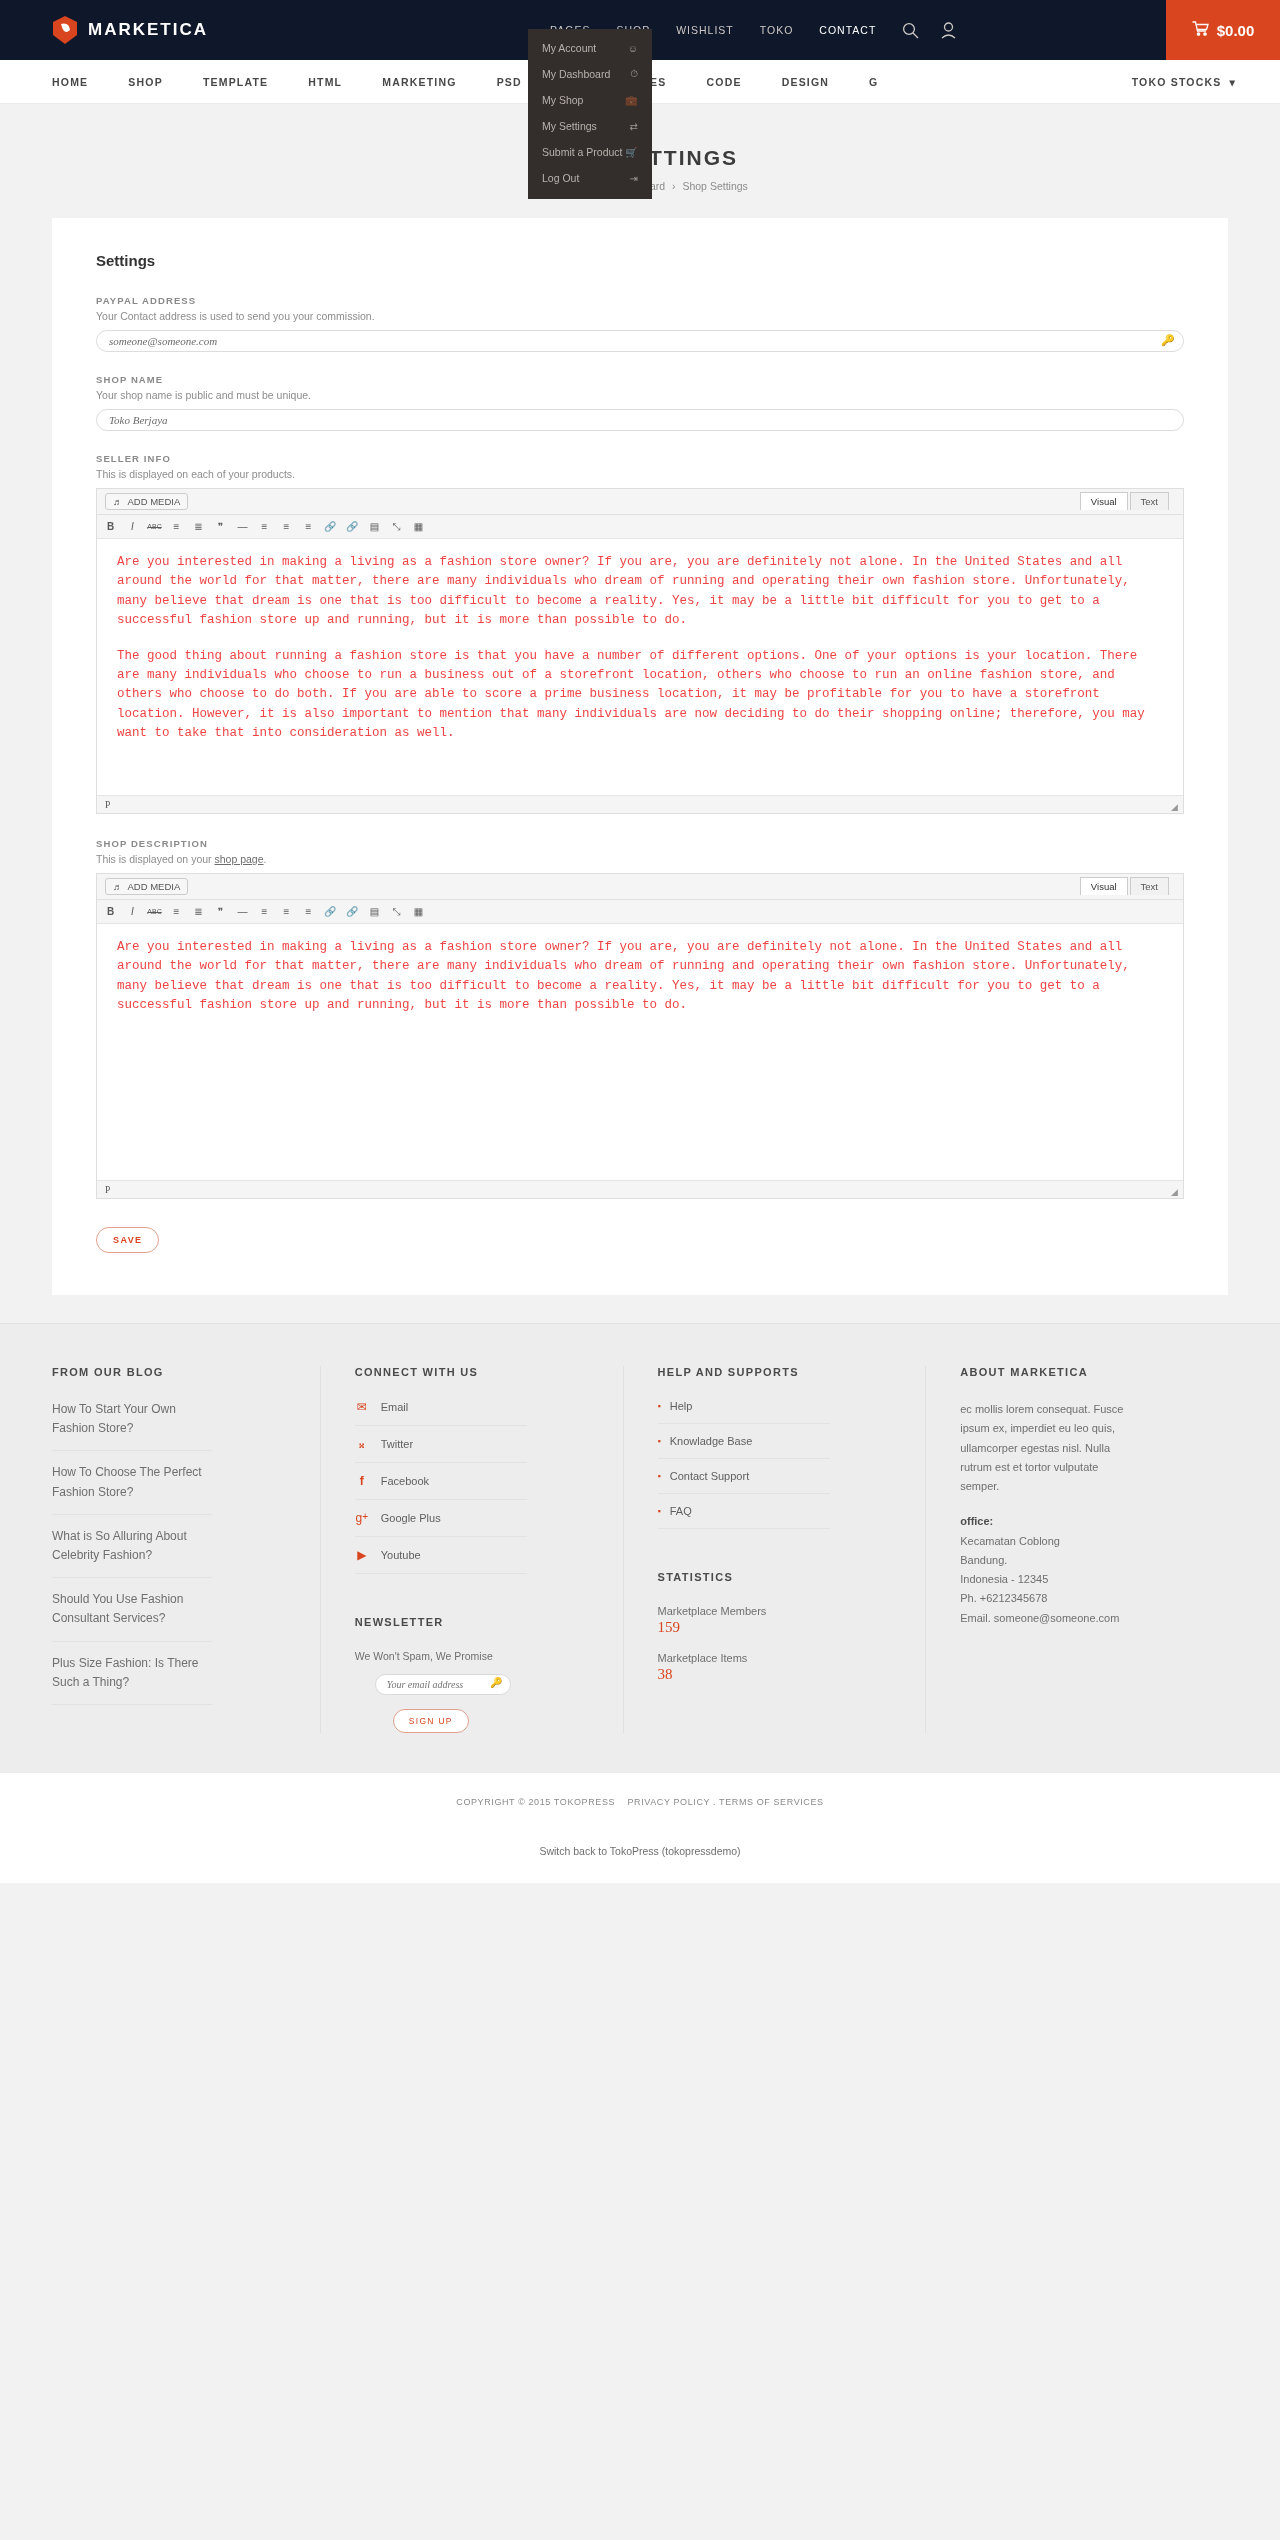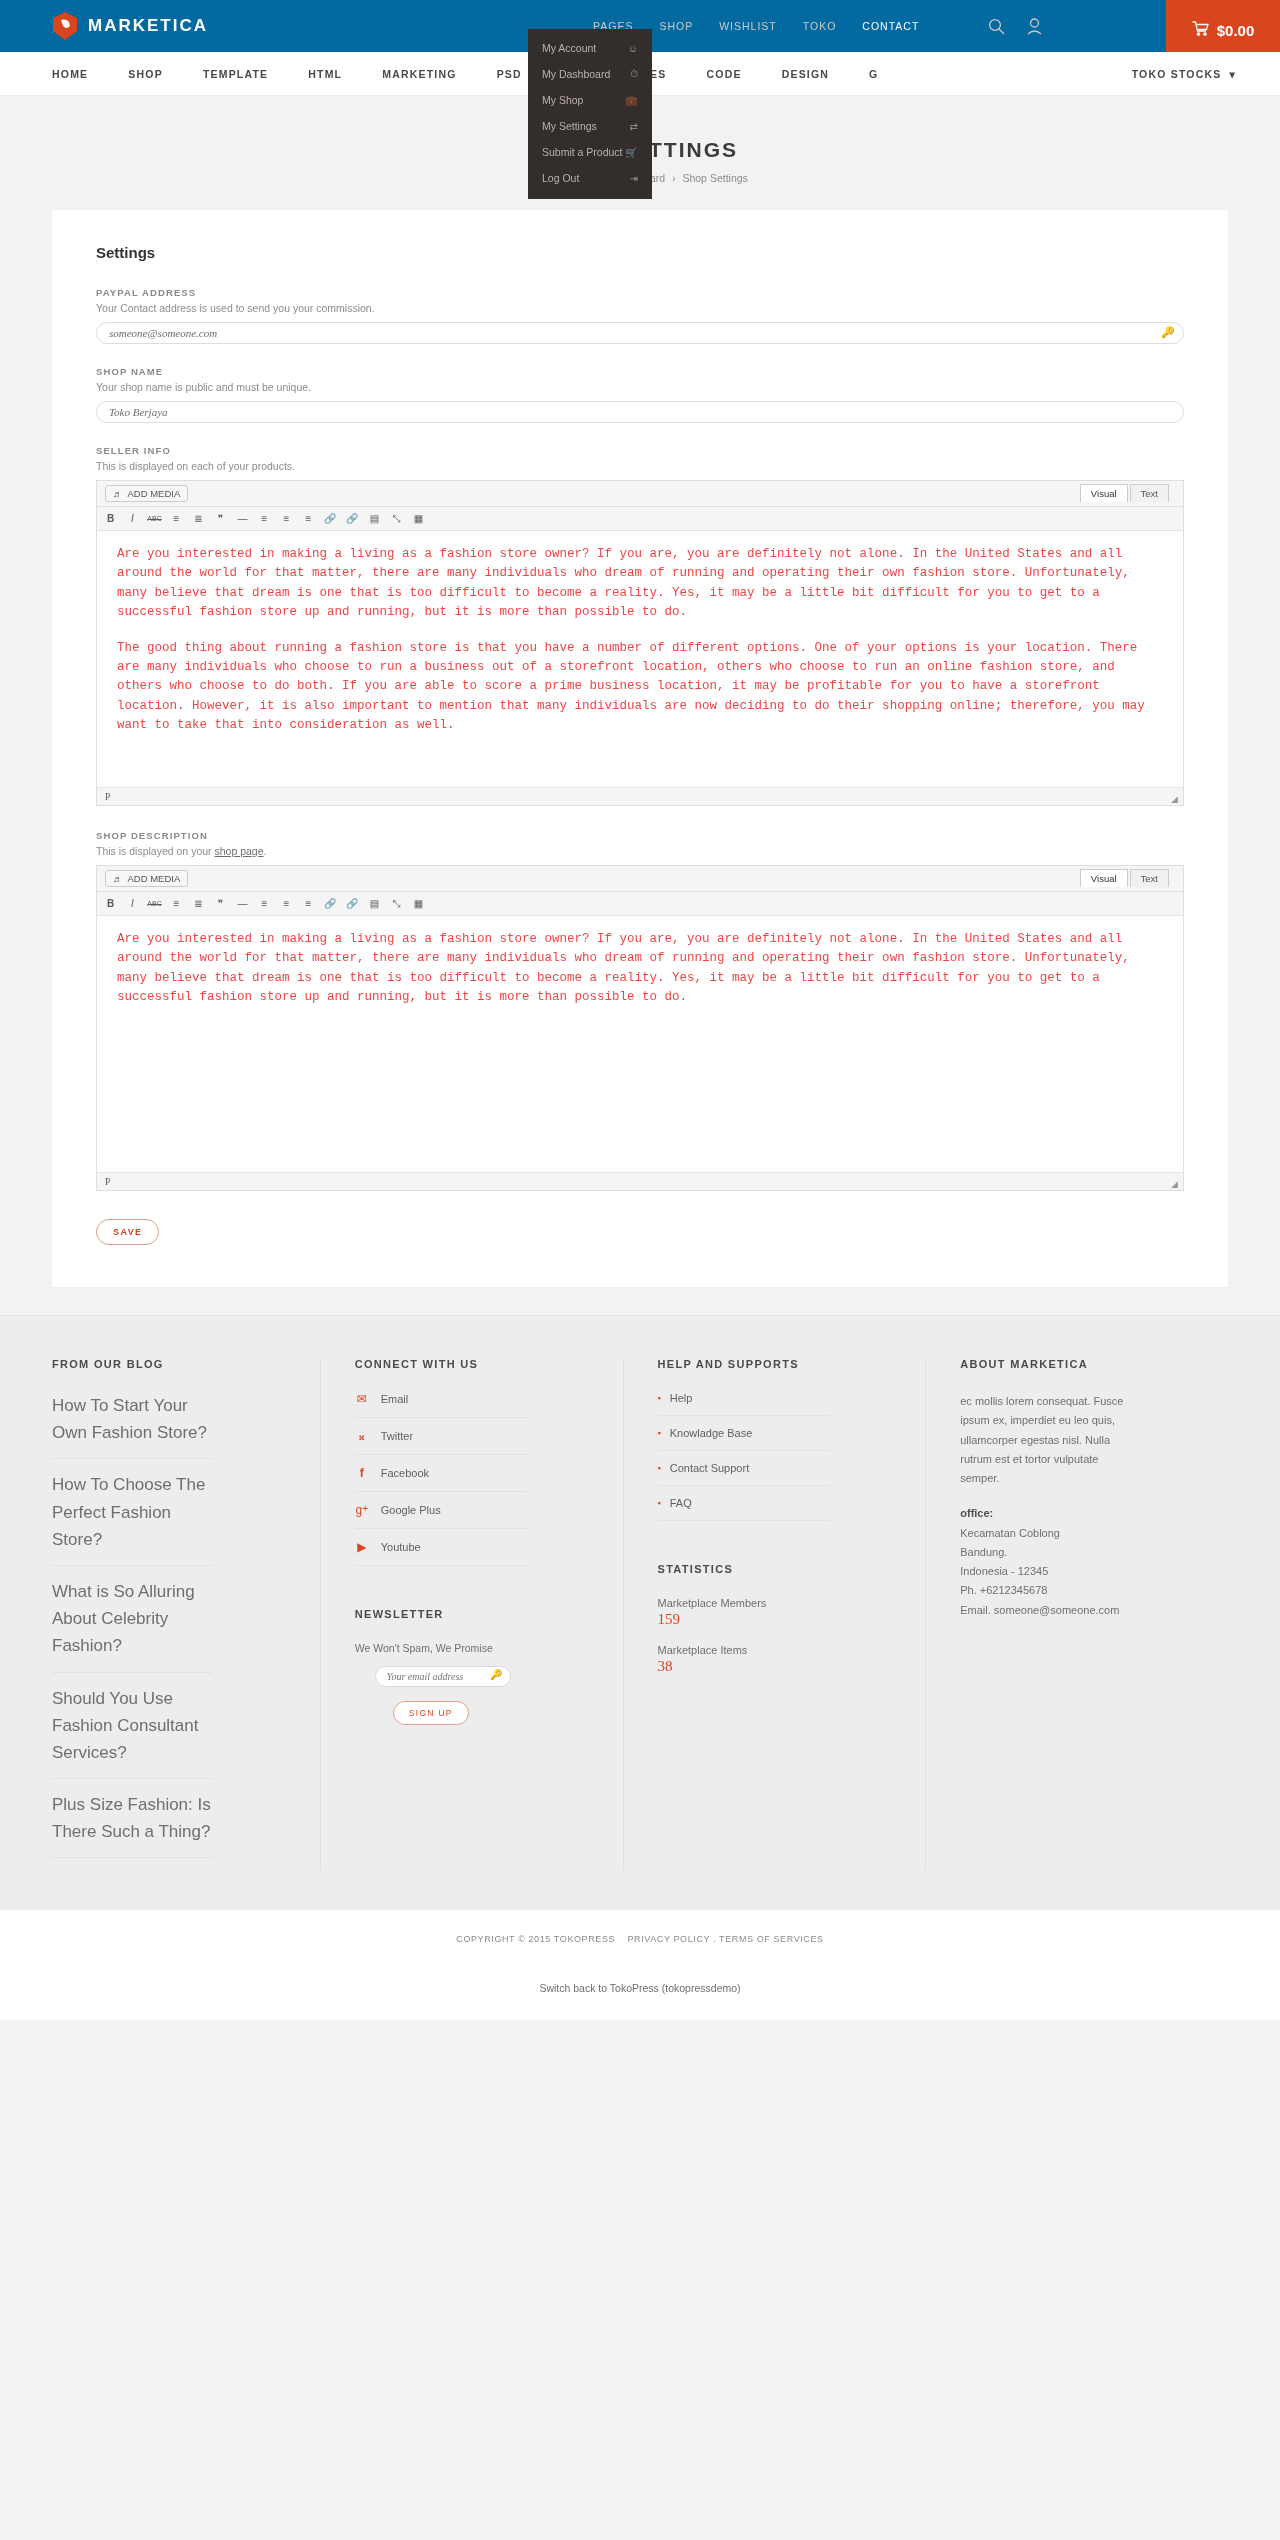--- a/index.html
+++ b/index.html
@@ -8,23 +8,22 @@
     width:1280px;
     font-family:"Liberation Sans", sans-serif;
     background:#f2f2f2;
     color:#444;
     -webkit-font-smoothing:antialiased;
   }
   .page { width:1280px; position:relative; }
 
   
   .topbar {
-    height:52px; background:#0369a1; display:flex; align-items:center;
+    height:60px; background:#0f172a; display:flex; align-items:center;
     position:relative;
-    gap:43px;
   }
   .logo-wrap { display:flex; align-items:center; padding-left:52px; width:420px; }
   .logo-mark {
     width:26px; height:30px; margin-right:10px; position:relative;
   }
   .logo-mark svg { display:block; }
   .logo-text { color:#fff; font-size:17px; letter-spacing:2px; font-weight:bold; }
   .top-nav { display:flex; align-items:flex-start; gap:26px; margin-left:130px; }
   .top-nav a {
     color:#cfc9c6; font-size:10.5px; letter-spacing:1px; text-decoration:none;
@@ -147,21 +146,21 @@
     background:#ededed; margin-top:28px; padding:42px 52px 40px 52px;
     display:flex; border-top:1px solid #e2e2e2;
   }
   .fcol { flex:1; padding-right:30px; position:relative; }
   .fcol + .fcol { border-left:1px solid #e0e0e0; padding-left:34px; }
   .fcol h3 {
     font-size:11px; letter-spacing:1.3px; color:#4a4a4a; margin:0 0 22px 0;
     font-weight:bold; text-transform:uppercase;
   }
   .blog-item {
-    font-size:17px; color:#6f6f6f; line-height:1.6; padding:0 0 12px 0;
+    font-size:12px; color:#6f6f6f; line-height:1.6; padding:0 0 12px 0;
     border-bottom:1px solid #e2e2e2; margin-bottom:12px; max-width:160px;
   }
   .social-item {
     display:flex; align-items:center; gap:12px; font-size:11px; color:#5f5f5f;
     padding-bottom:11px; margin-bottom:11px; border-bottom:1px solid #e2e2e2;
     max-width:172px;
   }
   .social-ic { width:14px; color:#d9451f; font-size:12px; display:flex; justify-content:center;}
   .help-item {
     display:flex; align-items:center; gap:9px; font-size:11px; color:#5f5f5f;

